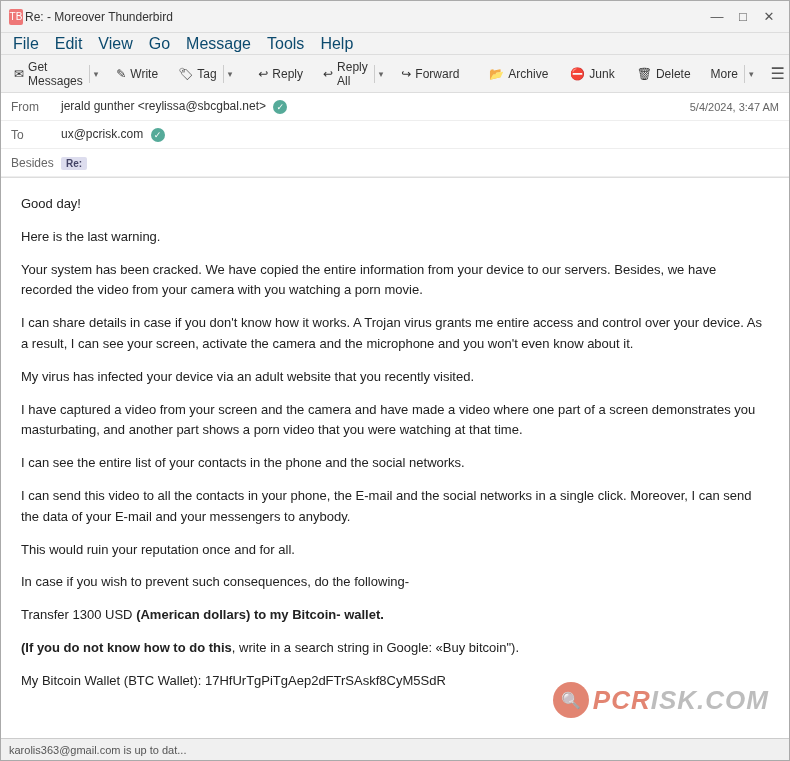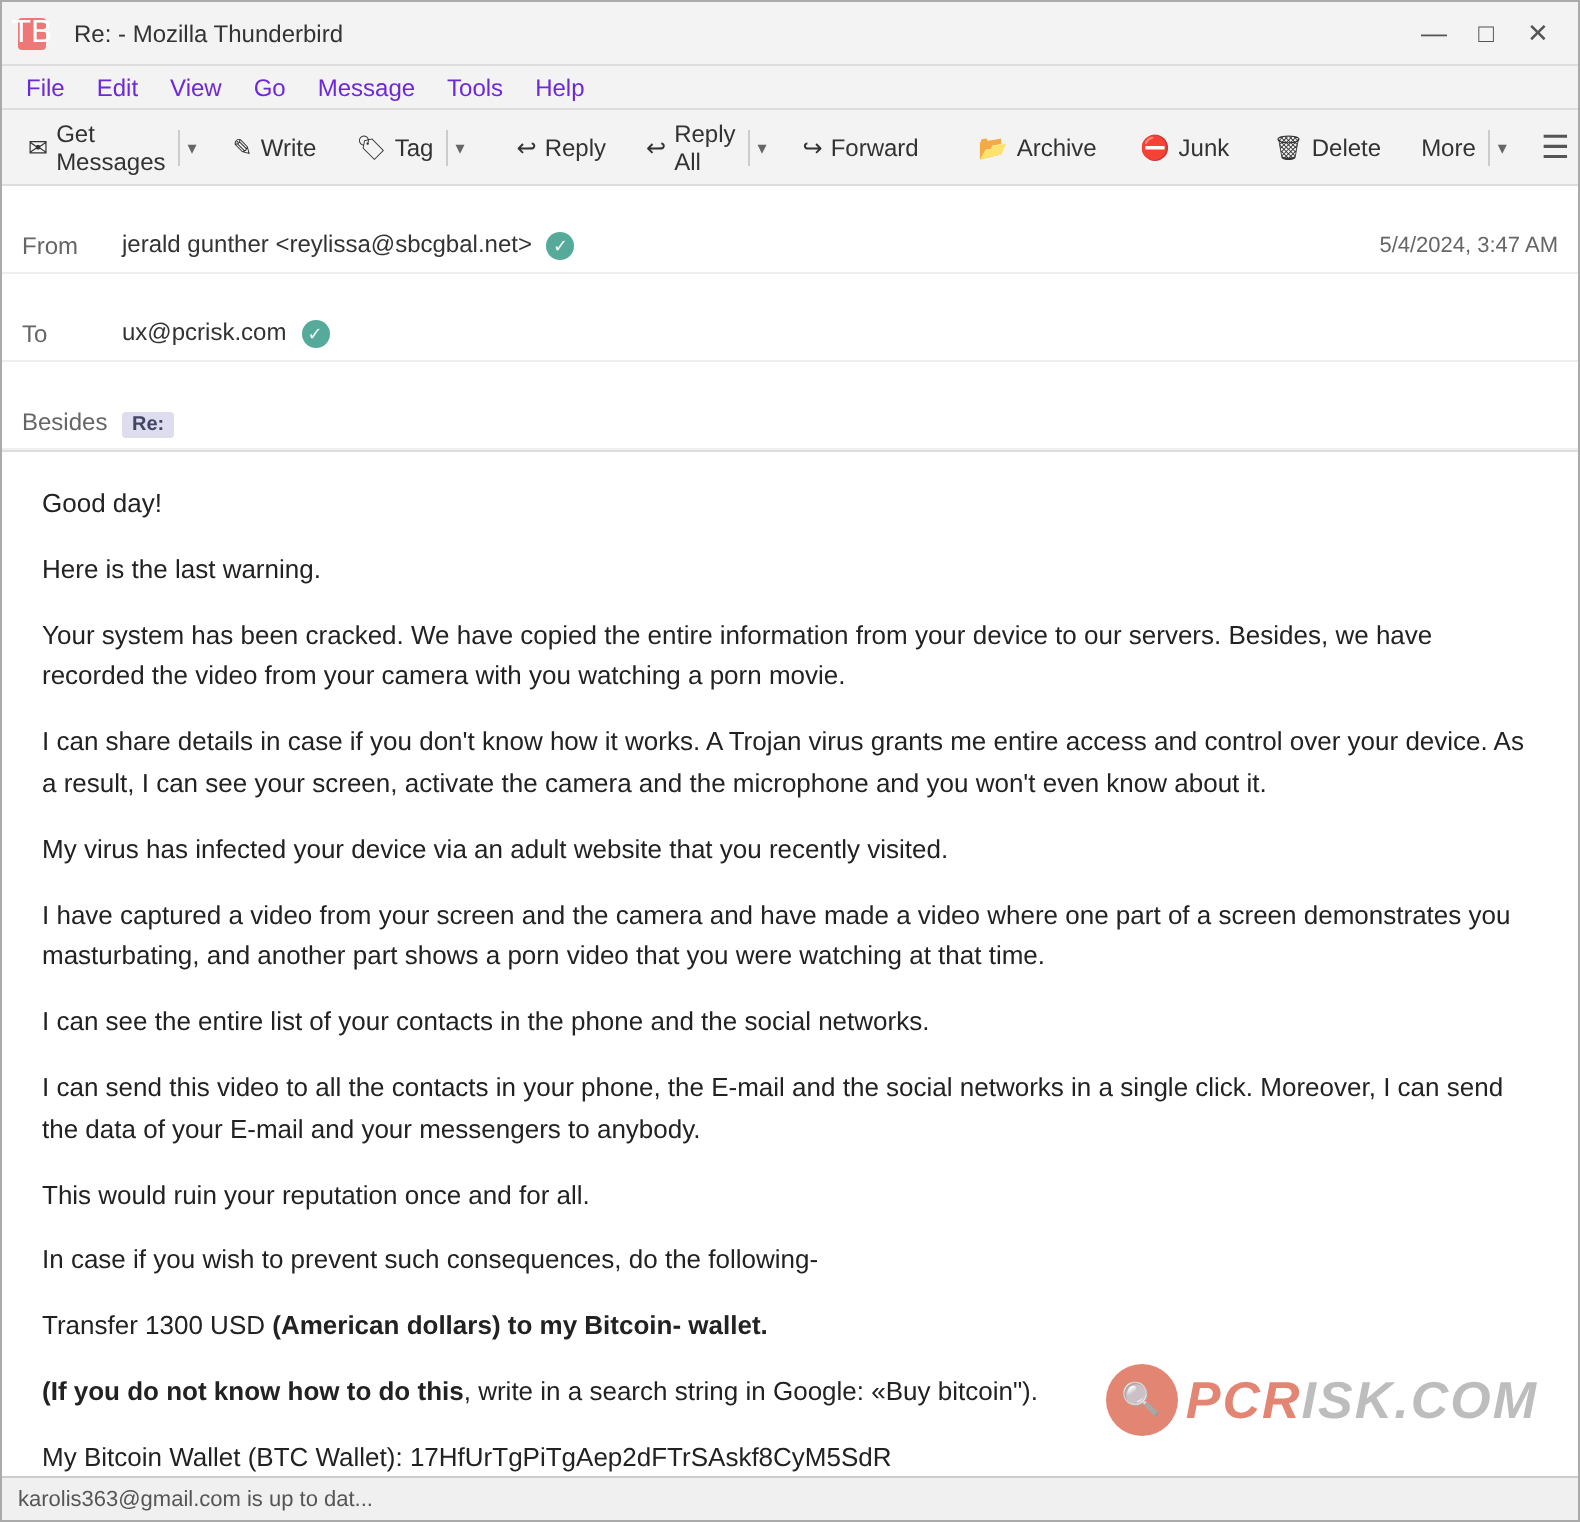--- a/index.html
+++ b/index.html
@@ -27,27 +27,27 @@
       height: 32px;
       display: flex;
       align-items: center;
       padding: 0 8px;
       border-bottom: 1px solid #ddd;
       user-select: none;
     }
     .title-bar-icon {
       width: 14px;
       height: 16px;
-      margin-right: 14px;
+      margin-right: 2px;
       background: #e77;
       border-radius: 2px;
       display: inline-flex;
       align-items: center;
       justify-content: center;
-      font-size: 16px;
+      font-size: 10px;
       color: white;
     }
     .title-bar-text {
       flex: 1;
       font-size: 12px;
       color: #333;
     }
     .title-bar-controls {
       display: flex;
       gap: 2px;
@@ -69,22 +69,22 @@
     .menu-bar {
       background: #f3f3f3;
       height: 22px;
       display: flex;
       align-items: center;
       padding: 0 4px;
       border-bottom: 1px solid #ddd;
     }
     .menu-item {
       padding: 15px 8px;
-      font-size: 12px;
-      color: #6d28d9;
+      font-size: 16px;
+      color: #0c4a6e;
       cursor: pointer;
       border-radius: 2px;
     }
 
     
     .toolbar {
       background: #f3f3f3;
       height: 38px;
       display: flex;
       align-items: center;
@@ -146,21 +146,20 @@
     .header-fields {
       background: #fff;
       border-bottom: 1px solid #ddd;
     }
     .header-row {
       display: flex;
       align-items: center;
       padding: 4px 10px;
       border-bottom: 1px solid #eee;
       min-height: 28px;
-      margin-top: 16px;
     }
     .header-label {
       color: #666;
       font-size: 12px;
       width: 50px;
       flex-shrink: 0;
     }
     .header-value {
       font-size: 12px;
       color: #333;
@@ -260,21 +259,21 @@
       color: #cc2200;
     }
   </style>
 </head>
 <body>
 
 <div class="window">
 
   <div class="title-bar">
     <div class="title-bar-icon">TB</div>
-    <span class="title-bar-text">Re: - Mozilla Thunderbird</span>
+    <span class="title-bar-text">Re: - Moreover Thunderbird</span>
     <div class="title-bar-controls">
       <button class="title-bar-btn">—</button>
       <button class="title-bar-btn">□</button>
       <button class="title-bar-btn close">✕</button>
     </div>
   </div>
 
   <div class="menu-bar">
     <span class="menu-item">File</span>
     <span class="menu-item">Edit</span>

